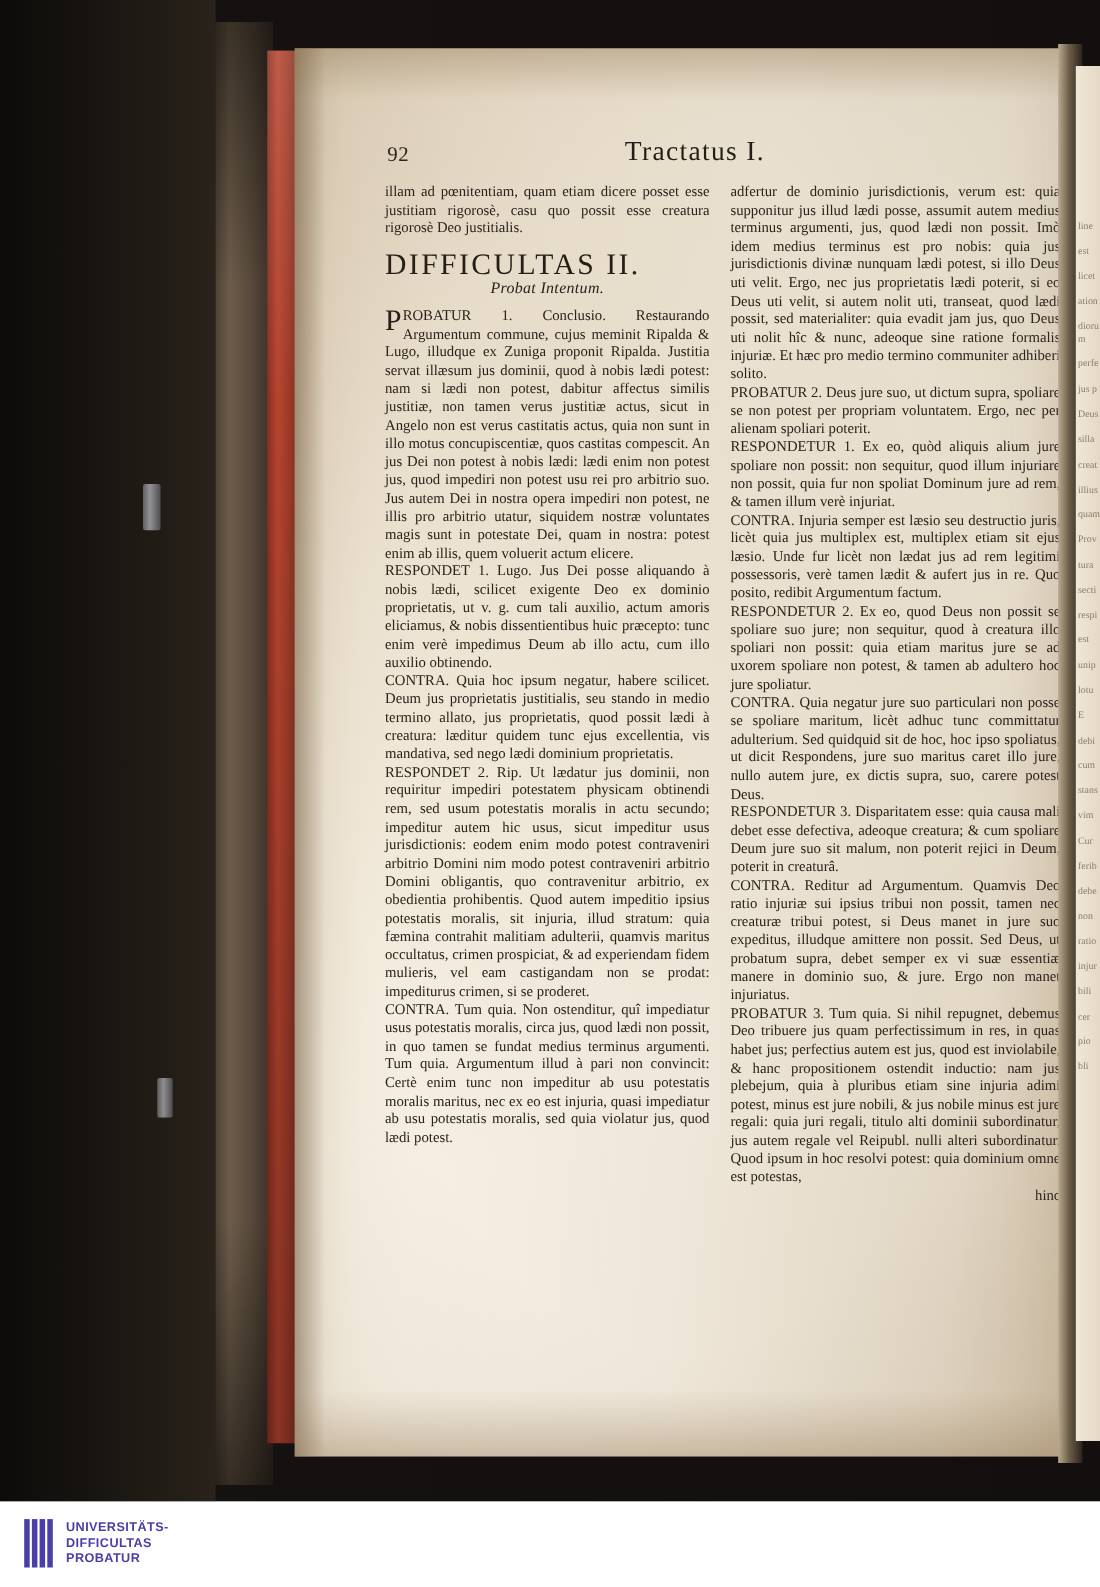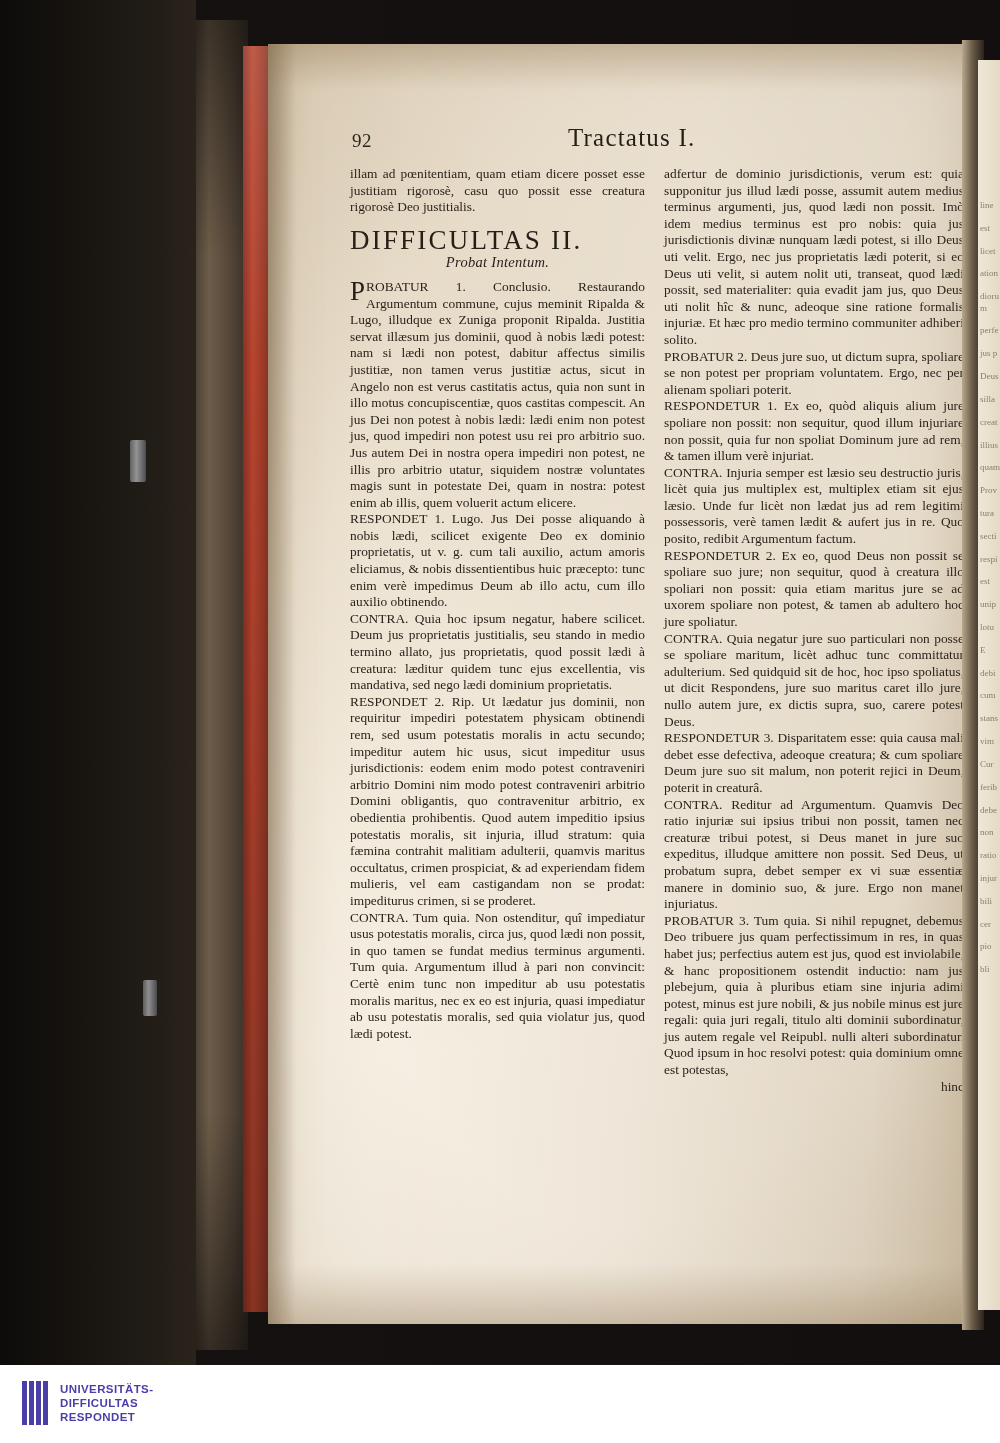--- a/index.html
+++ b/index.html
@@ -300,16 +300,16 @@
   <div class="logo-wrap">
     <div class="logo-mark">
       <i></i>
         <i></i>
         <i></i>
         <i></i>
     </div>
     <div class="logo-text">
       <div>UNIVERSITÄTS-</div>
       <div>DIFFICULTAS</div>
-      <div>RESPONDET</div>
+      <div>PROBATUR</div>
     </div>
   </div>
 </div>
 
 </body></html>

